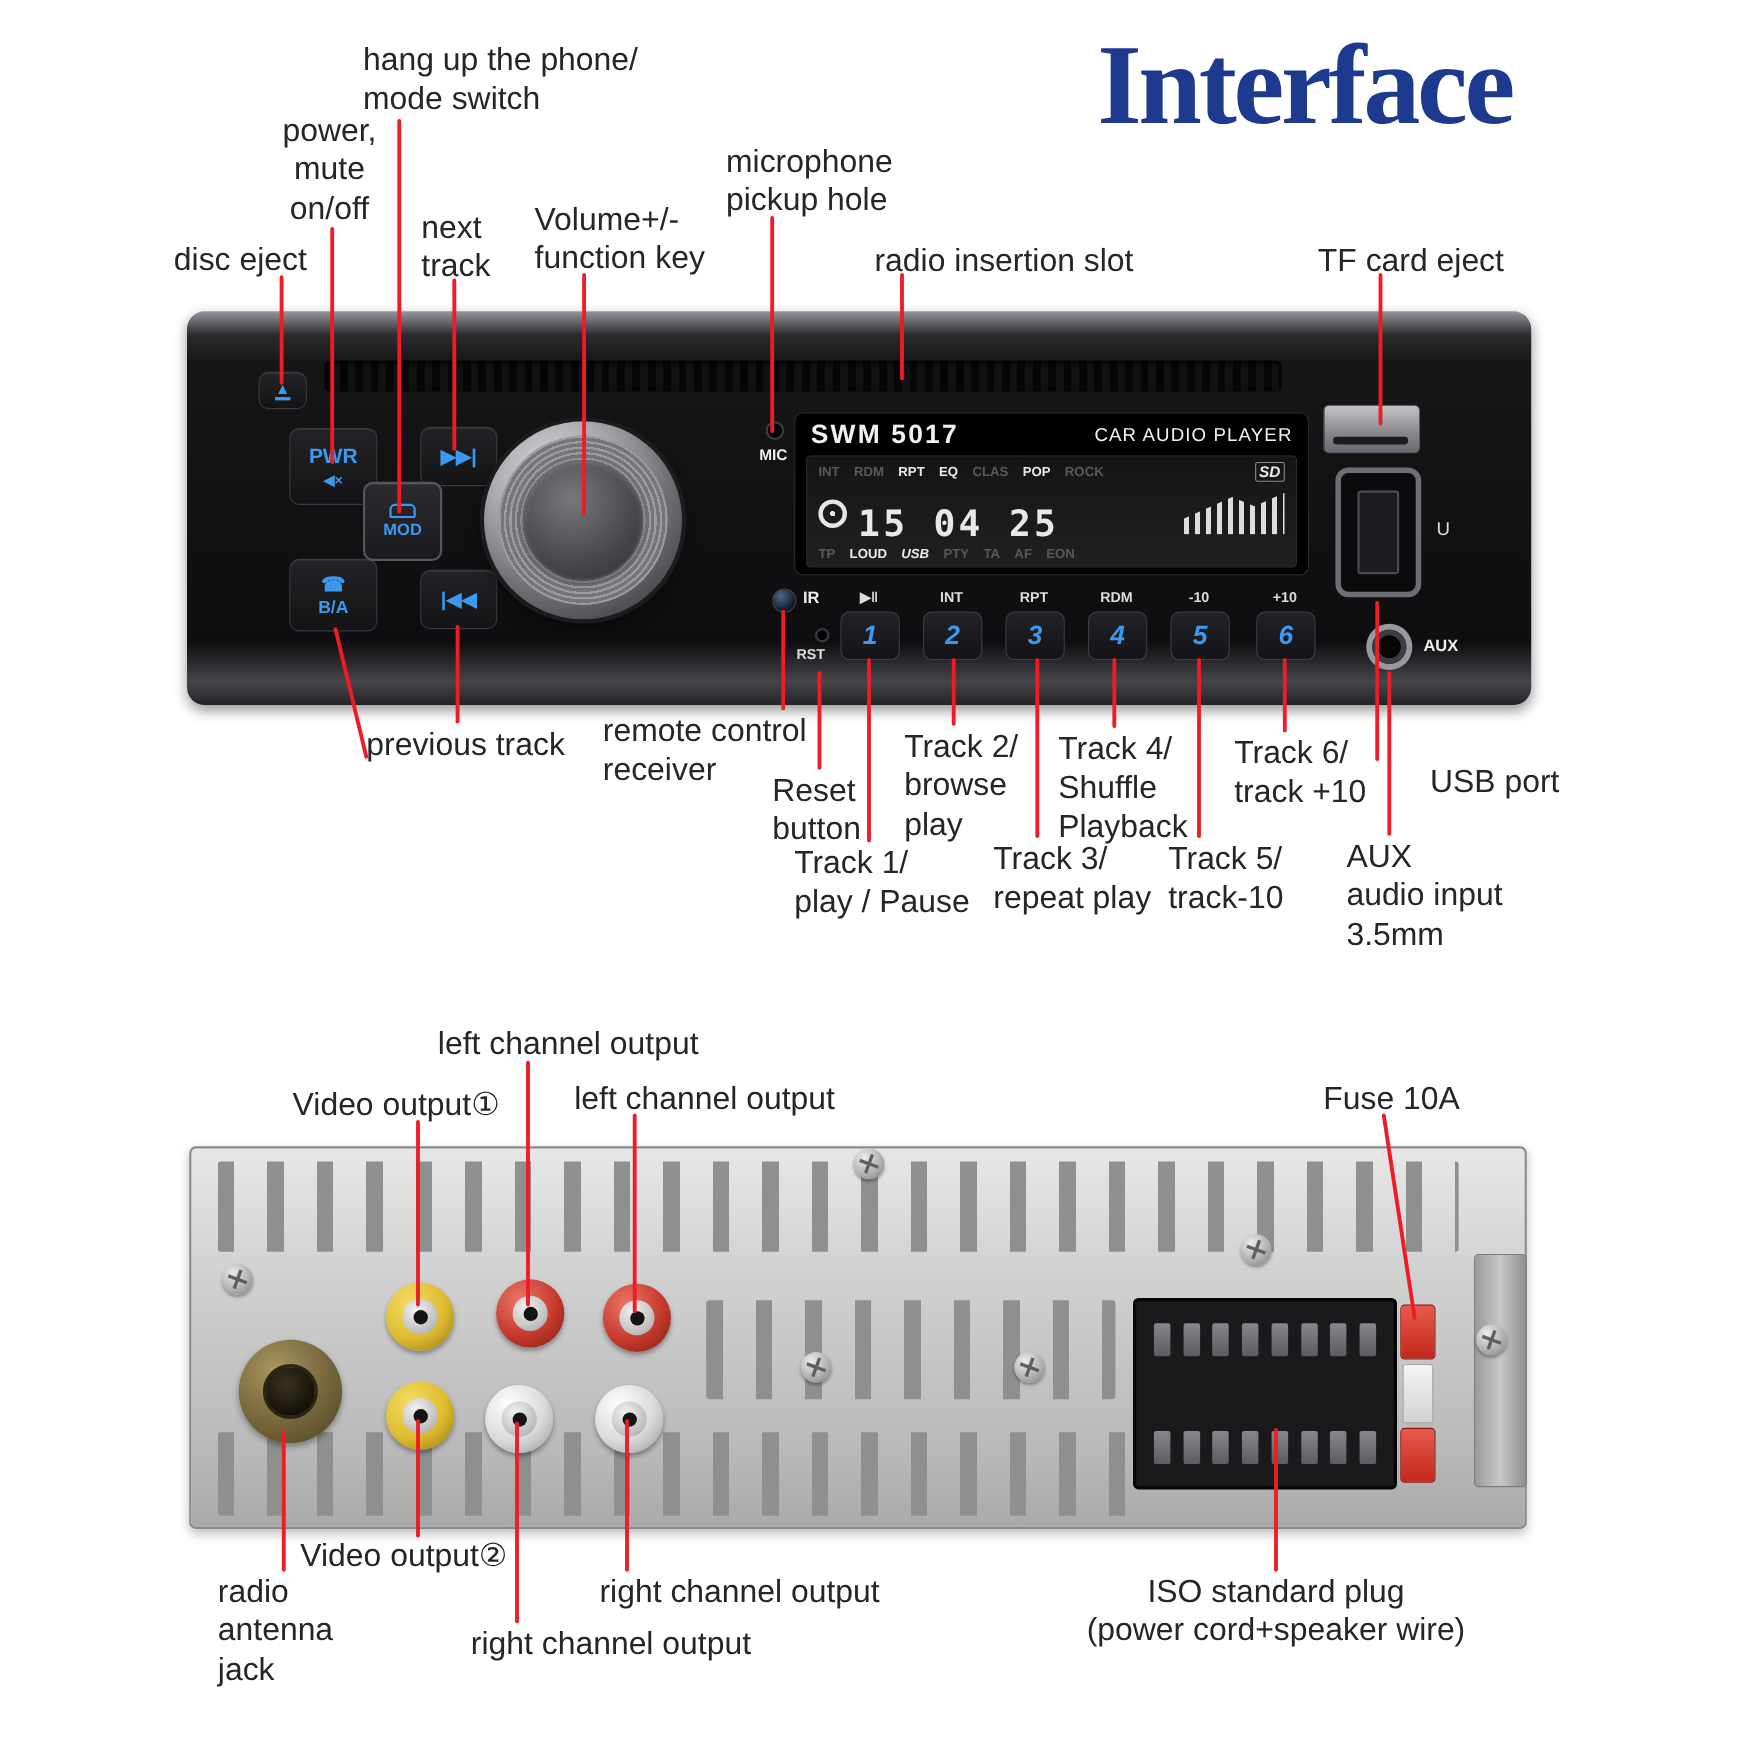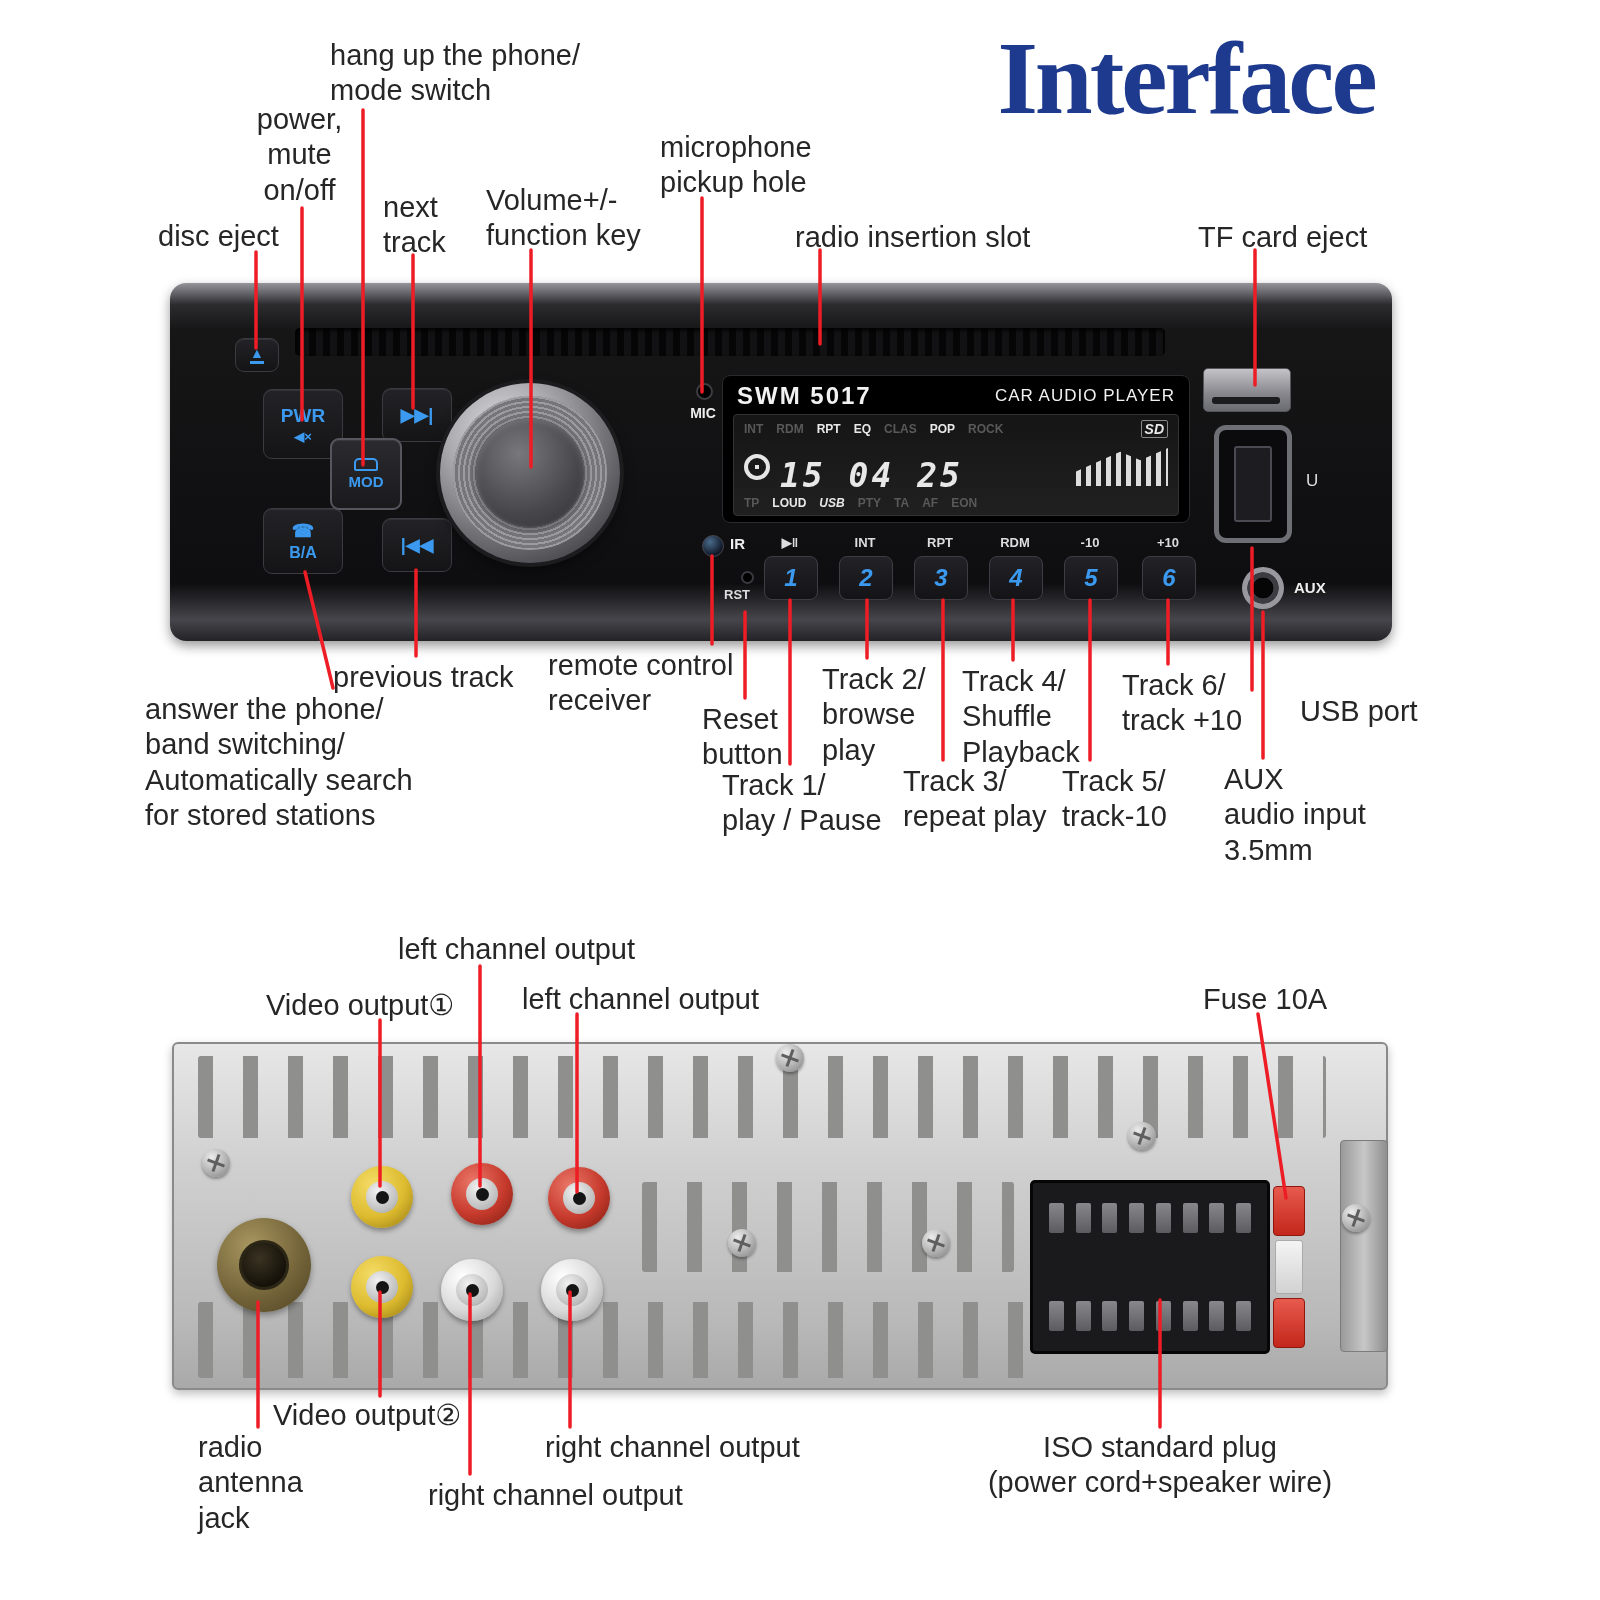--- a/index.html
+++ b/index.html
@@ -57,21 +57,21 @@
   .product{font-size:17px;letter-spacing:1px;}
   .lcd{margin-top:4px;height:102px;background:linear-gradient(180deg,#151515,#202020);
     border:1px solid #333;border-radius:4px;padding:5px 10px;box-sizing:border-box;color:#e8e8e8;
     display:flex;flex-direction:column;justify-content:space-between;}
   .lcd-r1,.lcd-r3{display:flex;gap:13px;font-size:12px;font-weight:bold;align-items:center;}
   .dim{color:#595959;}
   .sd-badge{margin-left:auto;font-style:italic;font-size:14px;border:1px solid #888;padding:0 3px;border-radius:2px;}
   .lcd-r2{display:flex;align-items:center;gap:10px;}
   .cd-icon{width:26px;height:26px;border-radius:50%;border:4px solid #e6e6e6;box-sizing:border-box;
     background:radial-gradient(circle,#e6e6e6 0 18%,transparent 20%);}
-  .digits{font-family:"DejaVu Sans Mono",monospace;font-size:33px;font-weight:bold;font-style:italic;letter-spacing:3px;margin-top:16px;}
+  .digits{font-family:"DejaVu Sans Mono",monospace;font-size:33px;font-weight:bold;letter-spacing:3px;margin-top:16px;}
   .spectrum{margin-left:auto;width:92px;height:38px;
     background:repeating-linear-gradient(90deg,#ddd 0 5px,transparent 5px 10px);
     clip-path:polygon(0 100%,0 62%,48% 10%,70% 32%,100% 0,100% 100%);}
   .usb-it{font-style:italic;}
   .ir-dot{position:absolute;left:532px;top:252px;width:20px;height:20px;border-radius:50%;
     background:radial-gradient(circle at 35% 30%,#4a6a8a,#101828 70%);border:1px solid #45454b;}
   .ir-lbl{position:absolute;left:560px;top:252px;color:#eee;font-size:15px;font-weight:bold;}
   .rst-hole{position:absolute;left:571px;top:288px;width:9px;height:9px;border-radius:50%;background:#000;border:2px solid #3a3a40;}
   .rst-lbl{position:absolute;left:554px;top:304px;color:#ddd;font-size:13px;font-weight:bold;}
   .numlbl{position:absolute;top:252px;width:52px;text-align:center;color:#ddd;font-size:13px;font-weight:bold;}
@@ -369,24 +369,20 @@
 button</div>
   <div class="lbl" style="left:822px;top:662px">Track 2/
 browse
 play</div>
   <div class="lbl" style="left:962px;top:664px">Track 4/
 Shuffle
 Playback</div>
   <div class="lbl" style="left:1122px;top:668px">Track 6/
 track +10</div>
   <div class="lbl" style="left:1300px;top:694px">USB port</div>
-  <div class="lbl" style="left:145px;top:692px">answer the phone/
-band switching/
-Automatically search
-for stored stations</div>
   <div class="lbl" style="left:722px;top:768px">Track 1/
 play / Pause</div>
   <div class="lbl" style="left:903px;top:764px">Track 3/
 repeat play</div>
   <div class="lbl" style="left:1062px;top:764px">Track 5/
 track-10</div>
   <div class="lbl" style="left:1224px;top:762px">AUX
 audio input
 3.5mm</div>
 

